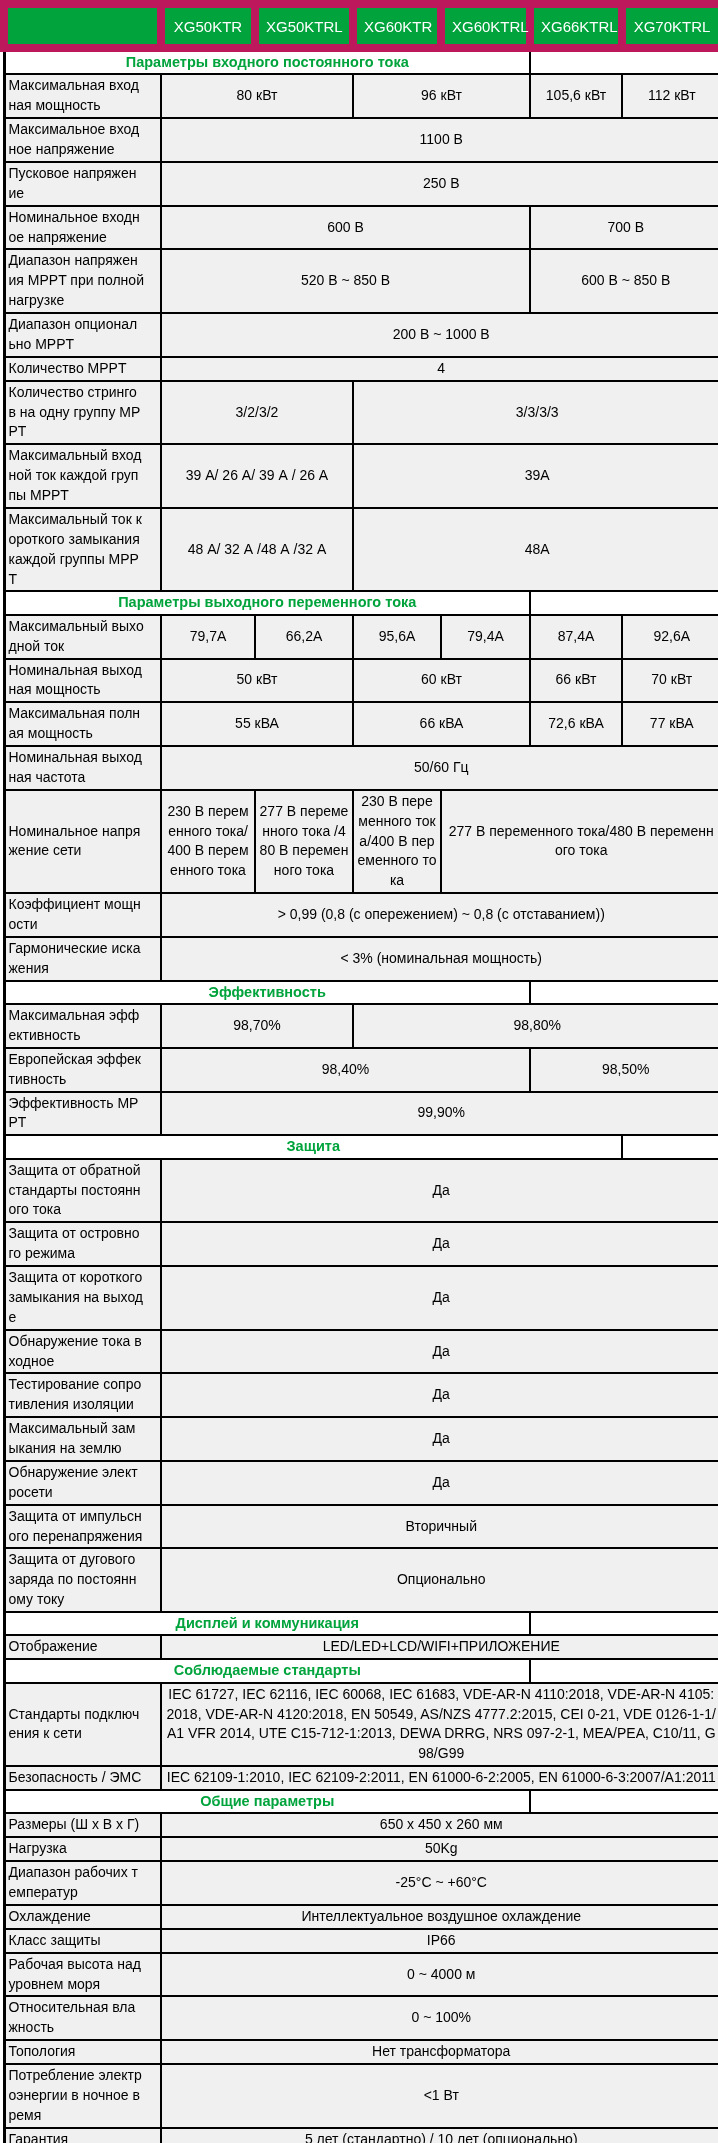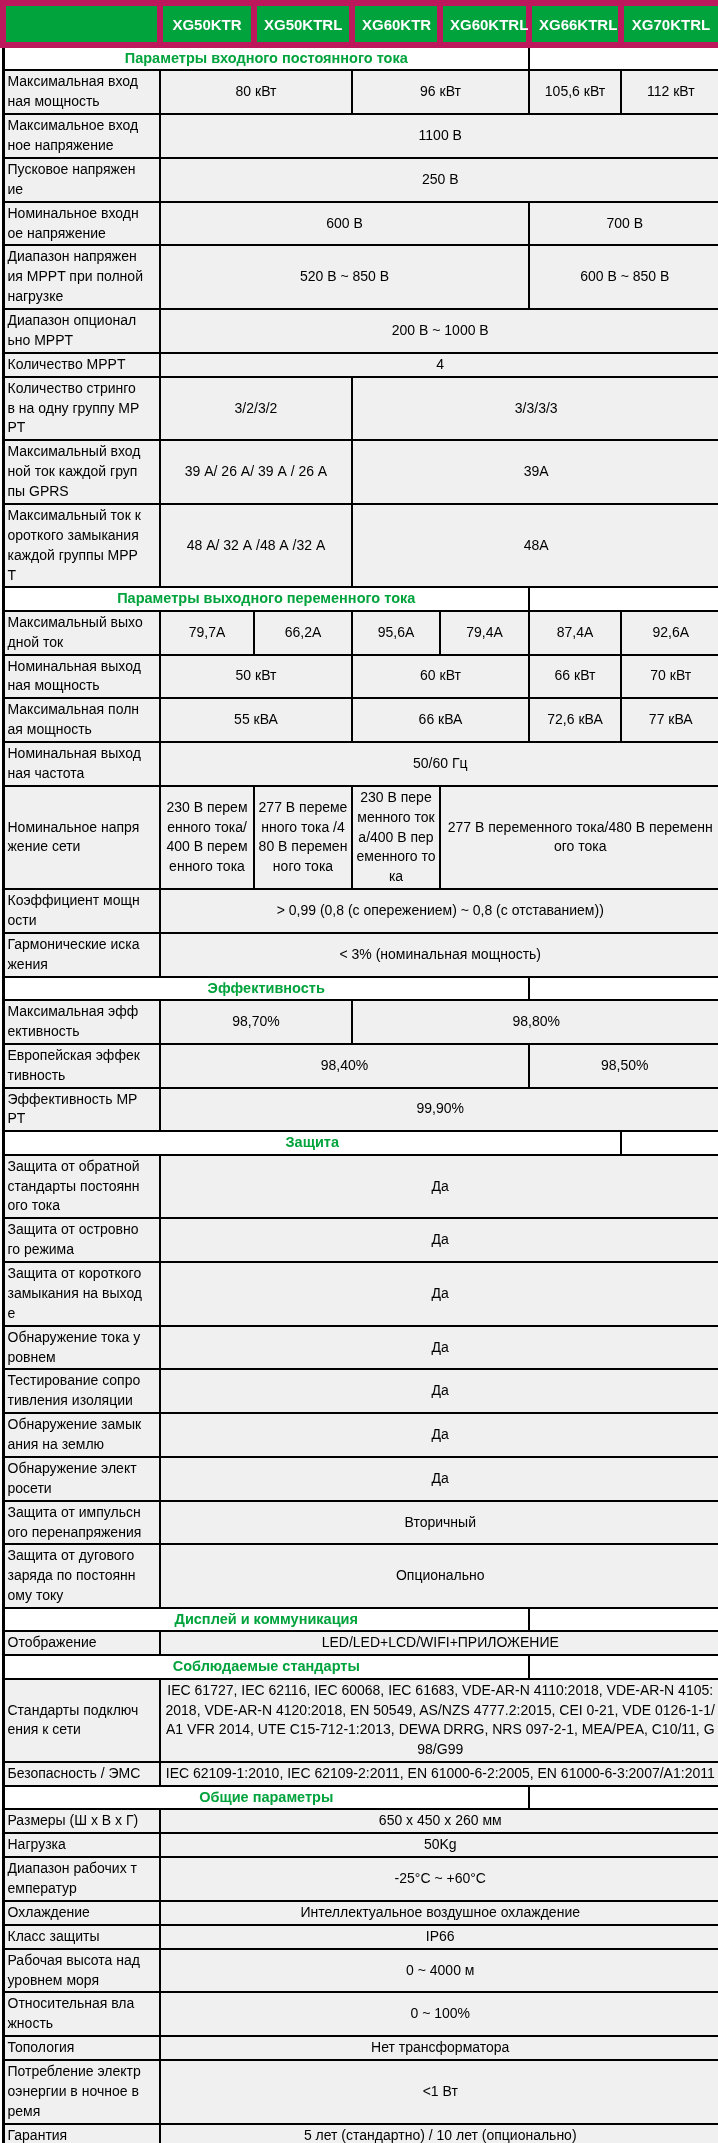--- a/index.html
+++ b/index.html
@@ -8,26 +8,26 @@
     width:718px;
     border-collapse:collapse;
     table-layout:fixed;
     border:3px solid #000;
     border-bottom:5px solid #000;
   }
   th, td{ border:2px solid #000; }
   thead th{
     background:var(--header-bg,#00A33C);
     color:var(--header-text,#ffffff);
-    font-weight:bold;
+    font-weight:normal;
     font-size:15px;
     height:36px;
     text-align:center;
     vertical-align:middle;
-    border:6px solid #be185d;
+    border:8px solid #be185d;
     padding:0 7px;
   }
   td.section-title{
     background:var(--section-bg,#ffffff);
     color:var(--section-text,#00A33C);
     font-weight:bold;
     font-size:14.5px;
     text-align:center;
     padding:2px 3px;
     line-height:1.2;
@@ -116,21 +116,21 @@
       <tr>
         <td class="label-cell">Количество MPPT</td>
         <td class="value-cell" colspan="6">4</td>
       </tr>
       <tr>
         <td class="label-cell">Количество стрингов на одну группу MPPT</td>
         <td class="value-cell" colspan="2">3/2/3/2</td>
         <td class="value-cell" colspan="4">3/3/3/3</td>
       </tr>
       <tr>
-        <td class="label-cell">Максимальный входной ток каждой группы GPRS</td>
+        <td class="label-cell">Максимальный входной ток каждой группы MPPT</td>
         <td class="value-cell" colspan="2">39 А/ 26 А/ 39 А / 26 А</td>
         <td class="value-cell" colspan="4">39А</td>
       </tr>
       <tr>
         <td class="label-cell">Максимальный ток короткого замыкания каждой группы MPPT</td>
         <td class="value-cell" colspan="2">48 А/ 32 А /48 А /32 А</td>
         <td class="value-cell" colspan="4">48А</td>
       </tr>
       <tr class="section-row">
         <td class="section-title" colspan="5">Параметры выходного переменного тока</td>
@@ -206,29 +206,29 @@
       </tr>
       <tr>
         <td class="label-cell">Защита от островного режима</td>
         <td class="value-cell" colspan="6">Да</td>
       </tr>
       <tr>
         <td class="label-cell">Защита от короткого замыкания на выходе</td>
         <td class="value-cell" colspan="6">Да</td>
       </tr>
       <tr>
-        <td class="label-cell">Обнаружение тока уровнем</td>
+        <td class="label-cell">Обнаружение тока входное</td>
         <td class="value-cell" colspan="6">Да</td>
       </tr>
       <tr>
         <td class="label-cell">Тестирование сопротивления изоляции</td>
         <td class="value-cell" colspan="6">Да</td>
       </tr>
       <tr>
-        <td class="label-cell">Обнаружение замыкания на землю</td>
+        <td class="label-cell">Максимальный замыкания на землю</td>
         <td class="value-cell" colspan="6">Да</td>
       </tr>
       <tr>
         <td class="label-cell">Обнаружение электросети</td>
         <td class="value-cell" colspan="6">Да</td>
       </tr>
       <tr>
         <td class="label-cell">Защита от импульсного перенапряжения</td>
         <td class="value-cell" colspan="6">Вторичный</td>
       </tr>

